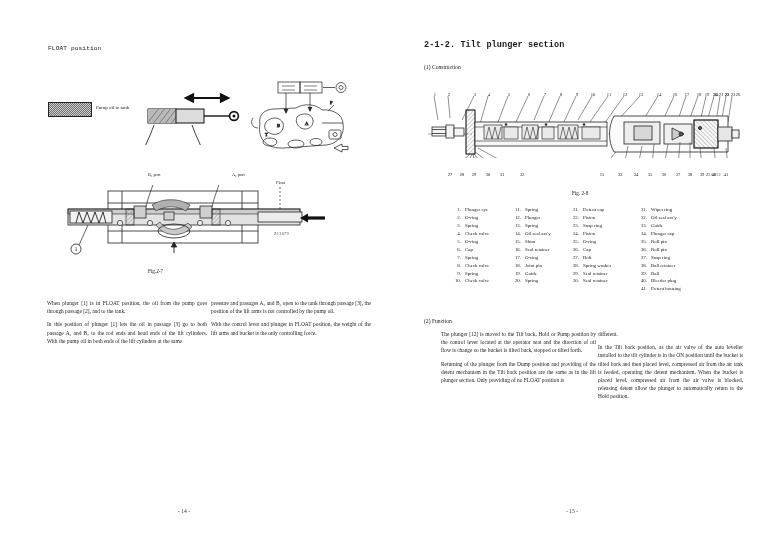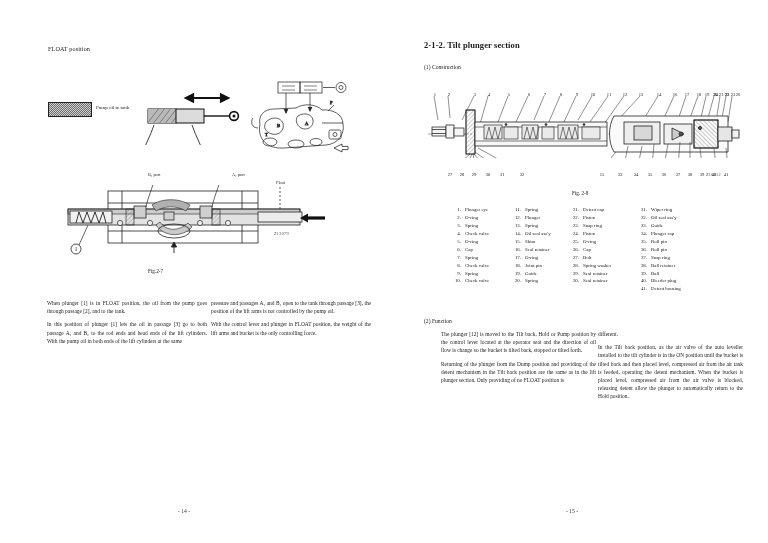--- a/index.html
+++ b/index.html
@@ -16,21 +16,21 @@
   
   .spread-gutter{
     position:absolute;left:384px;top:0;width:1px;height:543px;
     background:#ffffff;
   }
 
   
   .t{position:absolute;}
   .sec-title{
     font-weight:bold;font-size:8.5px;letter-spacing:.1px;
-    font-family:Liberation Serif, serif;
+    font-family:Liberation Mono, monospace;
   }
   .sub-title{font-size:7.3px;}
   .body-col{
     font-size:5.4px;line-height:1.52;text-align:justify;
     font-family:"Liberation Serif", serif;color:#1d1d1d;
   }
   .body-col p{margin:0 0 5px 0;}
   .caption{font-size:5.2px;}
   .refcode{font-size:4.2px;color:#444;letter-spacing:.3px;}
   .pagenum{font-size:5.6px;color:#333;}

